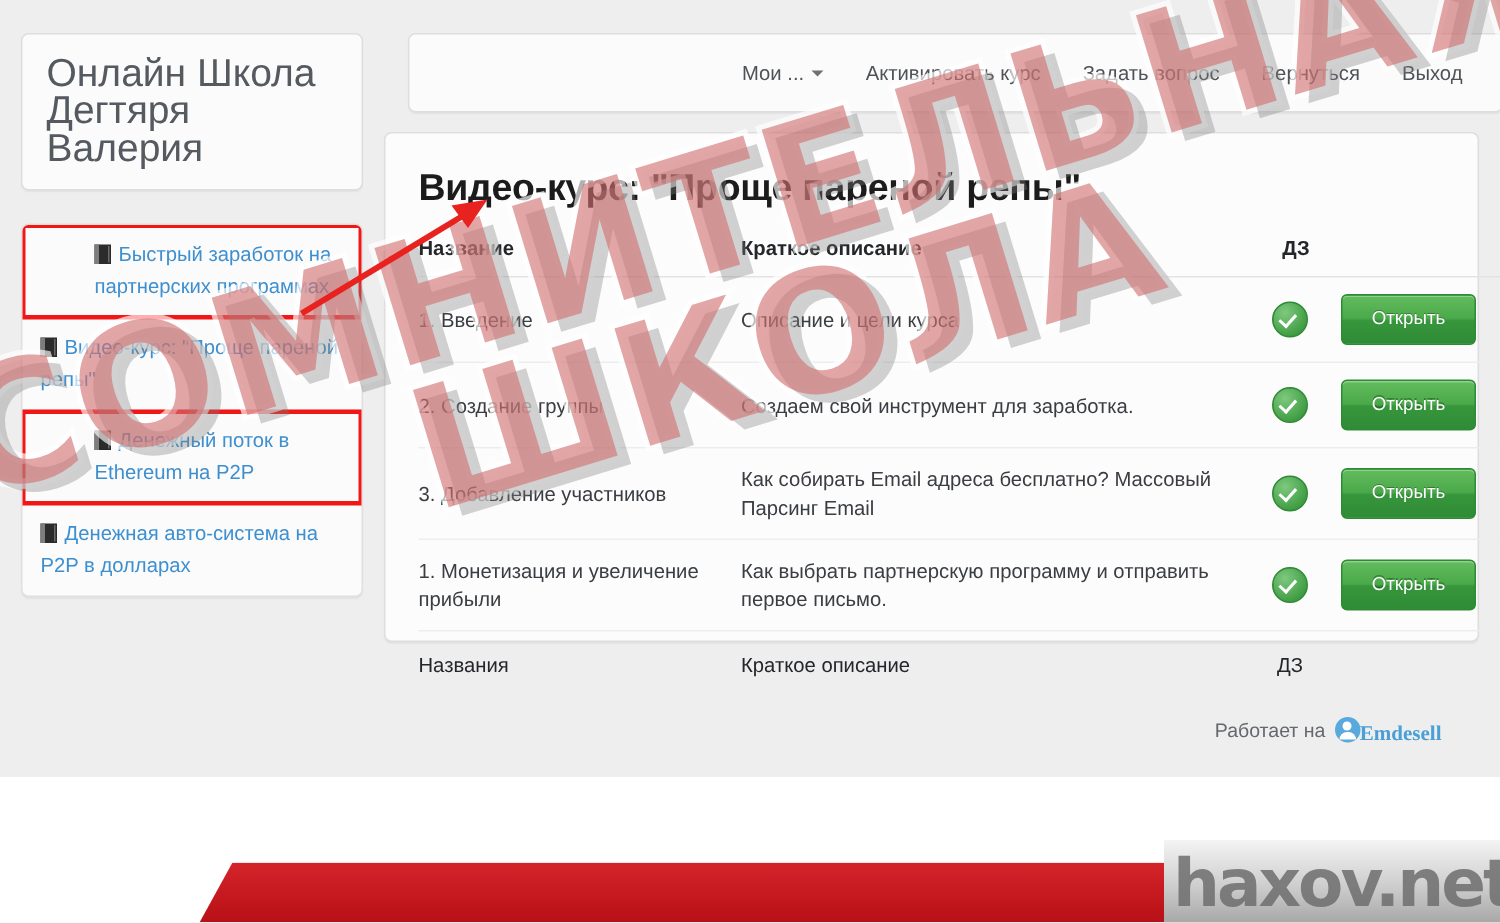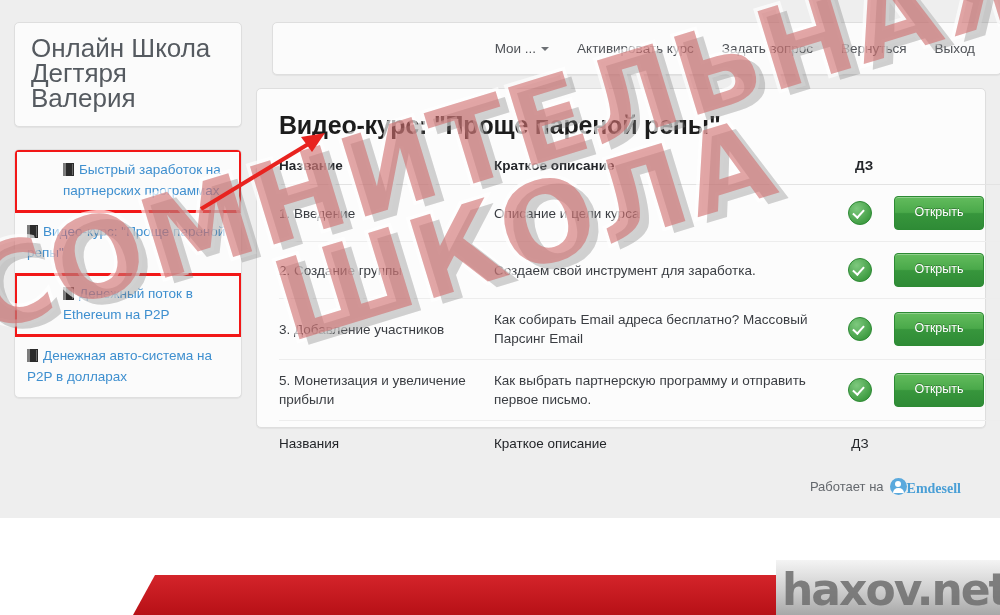--- a/index.html
+++ b/index.html
@@ -419,21 +419,21 @@
           <td>Как собирать Email адреса бесплатно? Массовый Парсинг Email</td>
           <td class="c-dz">
             <span class="check"></span>
           </td>
           <td>
             <span class="btn-open">Открыть</span>
           </td>
         </tr>
 
         <tr>
-          <td>5. Монетизация и увеличение прибыли</td>
+          <td>1. Монетизация и увеличение прибыли</td>
           <td>Как выбрать партнерскую программу и отправить первое письмо.</td>
           <td class="c-dz">
             <span class="check"></span>
           </td>
           <td>
             <span class="btn-open">Открыть</span>
           </td>
         </tr>
 
         <tr class="footer-row">

